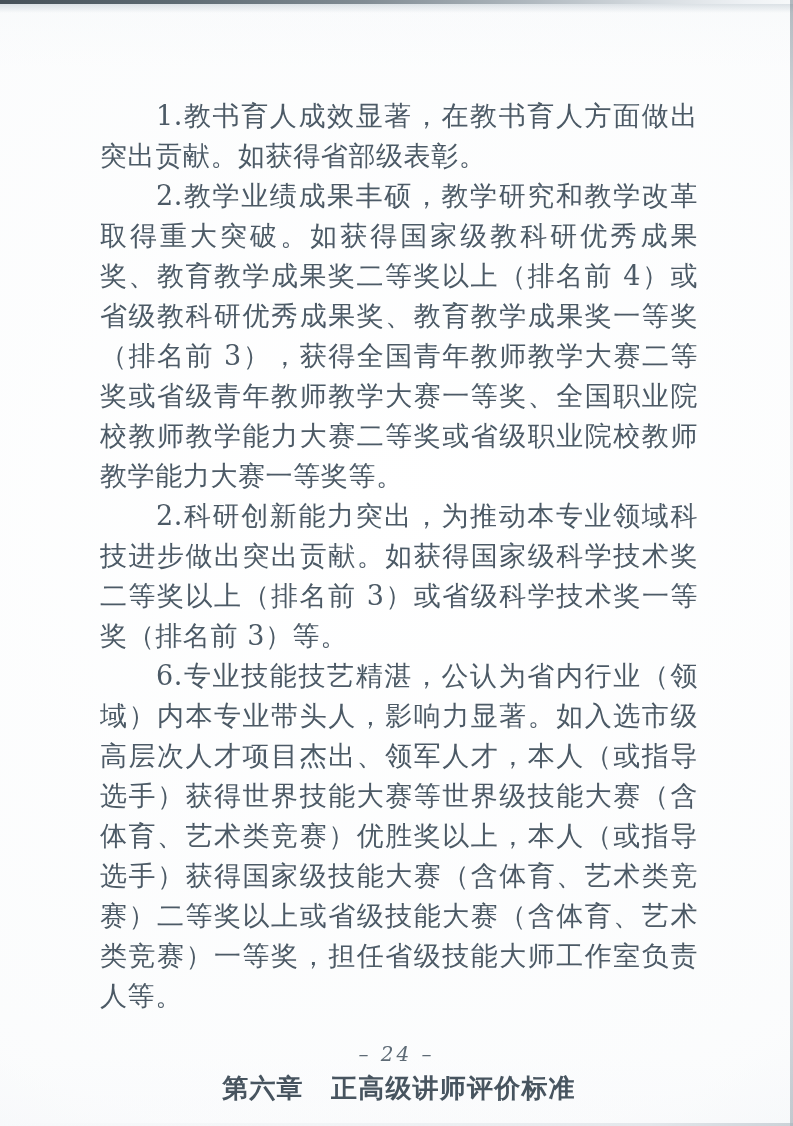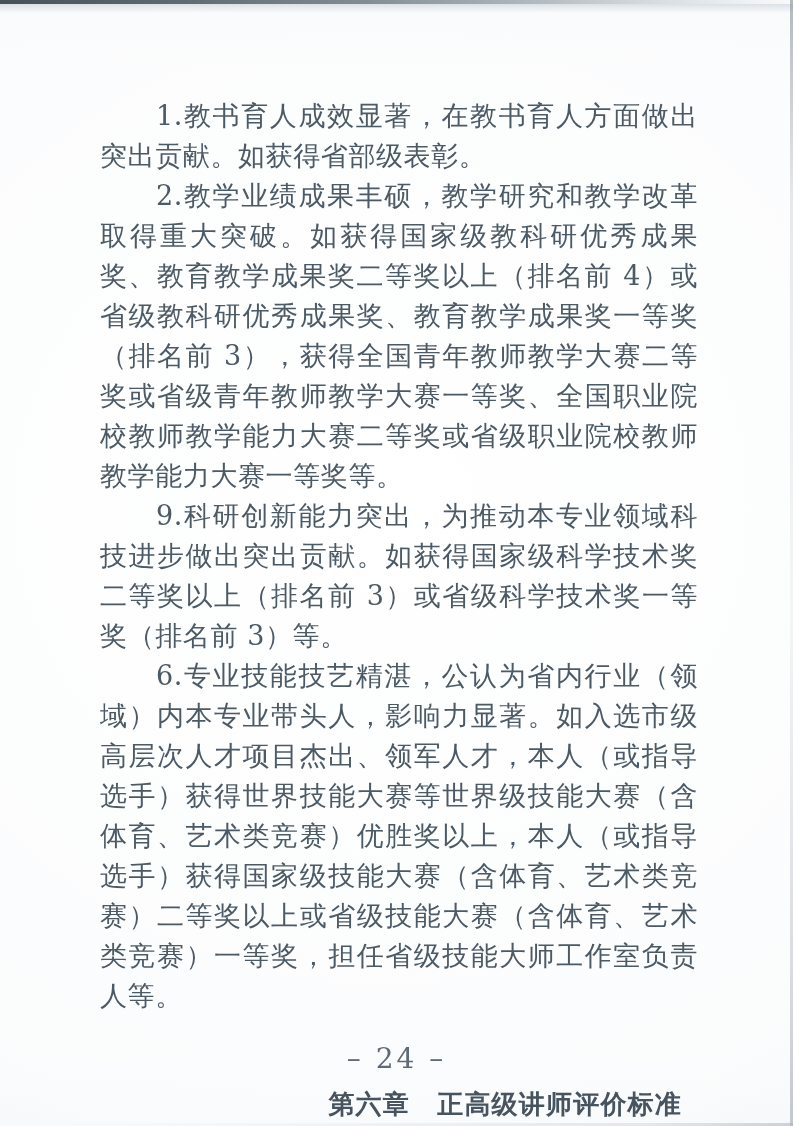--- a/index.html
+++ b/index.html
@@ -107,23 +107,23 @@
     text-justify: inter-character;
     font-family: "DejaVu Serif", "Liberation Serif", serif;
     font-weight: 400;
   }
   .para.indent {
     text-indent: 56px;
   }
 
   
   .chapter-heading {
-    margin: 16px;
+    margin: 0;
     padding: 0;
-    text-align: right;
+    text-align: center;
     color: #47545f;
     font-size: 26px;
     line-height: 40px;
     font-weight: 700;
     letter-spacing: 1.2px;
     font-family: "DejaVu Sans", "Liberation Sans", sans-serif;
   }
 
   
   .article-line {
@@ -152,43 +152,44 @@
   .spacer-sm { height: 12px; }
 
   
   .page-footer {
     position: absolute;
     left: 0;
     top: 1042px;
     width: 793px;
     text-align: center;
     color: #5e6b76;
-    font-size: 28px;
+    font-size: 20px;
     letter-spacing: 3px;
     font-family: "DejaVu Serif", "Liberation Serif", serif;
+    font-style: italic;
   }
 </style>
 </head>
 <body>
 
 <div class="page">
 
   <div class="scan-tint"></div>
   <div class="scan-edge-top"></div>
   <div class="scan-edge-top-fade"></div>
   <div class="scan-edge-right"></div>
   <div class="scan-edge-bottom"></div>
 
   <div class="text-block">
 
     <p class="para indent">1.教书育人成效显著，在教书育人方面做出突出贡献。如获得省部级表彰。</p>
 
     <p class="para indent">2.教学业绩成果丰硕，教学研究和教学改革取得重大突破。如获得国家级教科研优秀成果奖、教育教学成果奖二等奖以上（排名前 4）或省级教科研优秀成果奖、教育教学成果奖一等奖（排名前 3），获得全国青年教师教学大赛二等奖或省级青年教师教学大赛一等奖、全国职业院校教师教学能力大赛二等奖或省级职业院校教师教学能力大赛一等奖等。</p>
 
-    <p class="para indent">9.科研创新能力突出，为推动本专业领域科技进步做出突出贡献。如获得国家级科学技术奖二等奖以上（排名前 3）或省级科学技术奖一等奖（排名前 3）等。</p>
+    <p class="para indent">2.科研创新能力突出，为推动本专业领域科技进步做出突出贡献。如获得国家级科学技术奖二等奖以上（排名前 3）或省级科学技术奖一等奖（排名前 3）等。</p>
 
     <p class="para indent">6.专业技能技艺精湛，公认为省内行业（领域）内本专业带头人，影响力显著。如入选市级高层次人才项目杰出、领军人才，本人（或指导选手）获得世界技能大赛等世界级技能大赛（含体育、艺术类竞赛）优胜奖以上，本人（或指导选手）获得国家级技能大赛（含体育、艺术类竞赛）二等奖以上或省级技能大赛（含体育、艺术类竞赛）一等奖，担任省级技能大师工作室负责人等。</p>
 
     <div class="spacer-lg"></div>
 
     <h2 class="chapter-heading">第六章　正高级讲师评价标准</h2>
 
     <div class="spacer-sm"></div>
 
     <p class="article-line">

